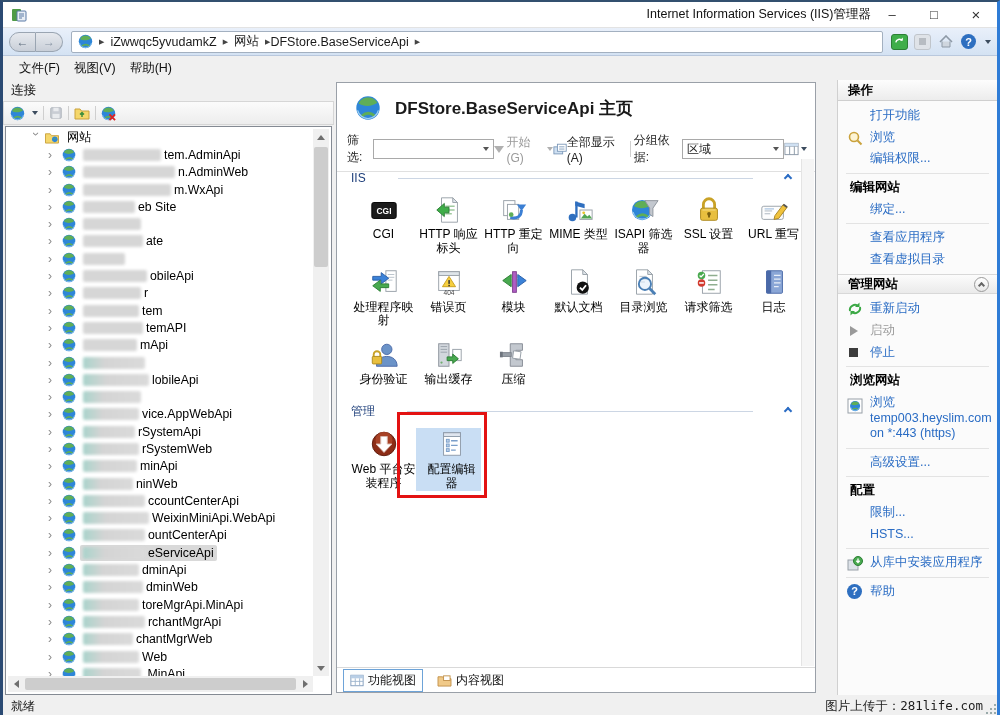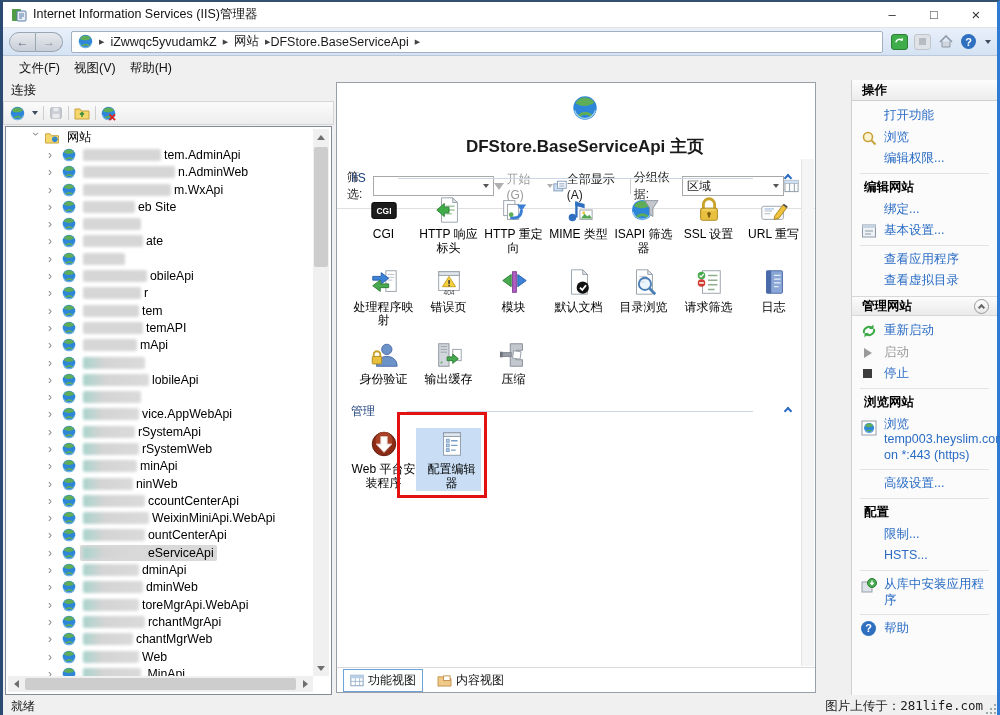--- a/index.html
+++ b/index.html
@@ -1,21 +1,21 @@
 <!DOCTYPE html>
 <html><head>
 <meta charset="utf-8">
 <style>
   html,body{margin:0;padding:0;width:1000px;height:715px;overflow:hidden;
     font-family:"Liberation Sans","DejaVu Sans",sans-serif;background:#f0f0f0;}
   *{box-sizing:border-box;}
   .window{position:absolute;inset:0;background:#f0f0f0;
     border-left:3px solid #2b4a73;border-right:3px solid #2f7cd6;border-top:2px solid #33506f;}
   
-  .titlebar{height:26px;background:#ffffff;display:flex;align-items:center;padding:0 0 0 8px;border-bottom:1px solid #e3e3e3;}
+  .titlebar{height:26px;background:#ffffff;display:flex;align-items:center;padding:0 0 0 8px;border-bottom:1px solid #e3e3e3;text-align:right;}
   .titlebar .appico{width:16px;height:16px;margin-right:6px;}
   .titlebar .ttl{font-size:12.5px;color:#111;flex:1;}
   .wbtn{width:42px;height:26px;display:flex;align-items:center;justify-content:center;font-size:13px;color:#333;cursor:default;}
   .wbtn.close{font-size:15px;}
   
   .addressbar{height:28px;background:linear-gradient(#e9f0fa,#d4e2f3);display:flex;align-items:center;padding:0 6px;border-bottom:1px solid #b9c8dd;}
   .navpill{display:flex;margin-right:8px;}
   .navbtn{width:27px;height:20px;background:linear-gradient(#e6e9ee,#c9cfd8);border:1px solid #9aa5b2;display:flex;align-items:center;justify-content:center;font-size:12px;color:#5c6b7d;}
   .navbtn.back{border-radius:10px 0 0 10px;}
   .navbtn.fwd{border-radius:0 10px 10px 0;border-left:none;color:#8a97a6;}
@@ -50,21 +50,21 @@
   .sb-btn{width:12px;height:12px;display:flex;align-items:center;justify-content:center;}
   .tri-up{width:0;height:0;border-left:4px solid transparent;border-right:4px solid transparent;border-bottom:5px solid #6f6f6f;}
   .tri-dn{width:0;height:0;border-left:4px solid transparent;border-right:4px solid transparent;border-top:5px solid #6f6f6f;}
   .tri-l{width:0;height:0;border-top:4px solid transparent;border-bottom:4px solid transparent;border-right:5px solid #6f6f6f;}
   .tri-r{width:0;height:0;border-top:4px solid transparent;border-bottom:4px solid transparent;border-left:5px solid #6f6f6f;}
   .vthumb{position:absolute;left:1px;right:1px;top:18px;height:120px;background:#cdcdcd;border-radius:2px;}
   .hthumb{flex:1;height:12px;background:#cdcdcd;border-radius:2px;margin:0 3px;}
   .vsb .sb-btn{position:absolute;left:2px;}
   
   .center-panel{position:absolute;left:333px;right:181px;top:2px;bottom:4px;background:#fff;border:1px solid #9aa0a8;}
-  .page-head{display:flex;align-items:center;gap:14px;padding:12px 0 8px 18px;flex-direction:column;}
+  .page-head{display:flex;align-items:center;gap:14px;padding:12px 0 8px 18px;}
   .page-head .pglobe{width:26px;height:26px;}
   .page-title{font-size:17px;font-weight:bold;color:#1a1a1a;}
   .filterbar{display:flex;align-items:center;padding:3px 8px 5px 10px;border-bottom:1px solid #e0e0e0;font-size:12px;color:#222;}
   .combo{height:20px;background:#fff;border:1px solid #a9a9a9;display:flex;align-items:center;justify-content:space-between;padding:0 4px;font-size:12px;color:#222;}
   .combo .caret{border-top-color:#555;}
   .ghost{color:#9a9a9a;display:flex;align-items:center;gap:3px;}
   .funnel{width:0;height:0;border-left:5px solid transparent;border-right:5px solid transparent;border-top:7px solid #b0b0b0;}
   .vbar{width:1px;height:16px;background:#cfcfcf;margin:0 3px;}
   .features{position:absolute;top:76px;left:0;right:14px;bottom:26px;padding:6px 0 0 14px;overflow:hidden;}
   .c-scrolltrack{position:absolute;top:76px;bottom:26px;right:1px;width:13px;background:#f5f5f5;border-left:1px solid #e4e4e4;}
@@ -76,21 +76,21 @@
   .feat{width:65px;text-align:center;cursor:default;}
   .fi{height:33px;display:flex;align-items:center;justify-content:center;}
   .fl{display:block;font-size:12px;line-height:1.15;color:#000;margin-top:2px;}
   .feat.sel{background:#c9def4;padding-left:6px;}
   .manage-wrap{position:relative;}
   .red-box{position:absolute;left:46px;top:-16px;width:90px;height:86px;border:3px solid #e31212;pointer-events:none;}
   .viewtabs{position:absolute;left:0;right:0;bottom:0;height:25px;background:#fff;border-top:1px solid #d9d9d9;display:flex;align-items:center;gap:8px;padding-left:6px;font-size:12px;color:#111;}
   .vtab{display:flex;align-items:center;gap:4px;padding:2px 6px;}
   .vtab.active{border:1px solid #6da3d8;background:#fdfefe;}
   
-  .right-panel{position:absolute;right:0;top:0;bottom:2px;width:146px;background:#fbfbfb;border-left:1px solid #d0d0d0;}
+  .right-panel{position:absolute;right:0;top:0;bottom:2px;width:160px;background:#fbfbfb;border-left:1px solid #d0d0d0;}
   .rp-header{height:21px;background:linear-gradient(#fdfdfd,#ececec);border-bottom:1px solid #cfcfcf;display:flex;align-items:center;padding-left:10px;font-size:12.5px;font-weight:bold;color:#000;}
   .act{position:relative;padding:3px 6px 3px 32px;font-size:12.5px;color:#2a6cc4;line-height:1.25;}
   .act.bold{color:#000;font-weight:bold;padding-left:12px;}
   .act.dis{color:#9a9a9a;}
   .aicon{position:absolute;left:9px;top:3px;width:16px;height:16px;}
   .rsep{height:1px;background:#e3e3e3;margin:3px 8px;}
   .band{height:20px;background:linear-gradient(#fcfcfc,#eaeaea);border-top:1px solid #d8d8d8;border-bottom:1px solid #d8d8d8;display:flex;align-items:center;justify-content:space-between;padding:0 8px 0 10px;font-size:12.5px;font-weight:bold;color:#000;}
   .circ{width:15px;height:15px;border-radius:50%;border:1px solid #9a9a9a;background:linear-gradient(#fff,#e8e8e8);display:flex;align-items:center;justify-content:center;}
   .circ .c-chev{width:5px;height:5px;border-left:2px solid #666;border-top:2px solid #666;transform:rotate(45deg);margin-top:2px;}
   .play-tri{width:0;height:0;border-top:5px solid transparent;border-bottom:5px solid transparent;border-left:8px solid #9a9a9a;margin:3px 0 0 3px;}
@@ -497,21 +497,21 @@
                 <span class="suffix">dminWeb</span>
               </span>
             </div>
               <div class="tree-row teal" style="--w: 56px;">
               <span class="twisty">›</span>
               <svg class="tglobe" viewBox="0 0 16 16">
                   <use href="#g-globe"></use>
                 </svg>
               <span class="row-label">
                 <span class="blur"></span>
-                <span class="suffix">toreMgrApi.WebApi</span>
+                <span class="suffix">toreMgrApi.MinApi</span>
               </span>
             </div>
               <div class="tree-row teal" style="--w: 62px;">
               <span class="twisty">›</span>
               <svg class="tglobe" viewBox="0 0 16 16">
                   <use href="#g-globe"></use>
                 </svg>
               <span class="row-label">
                 <span class="blur"></span>
                 <span class="suffix">rchantMgrApi</span>
@@ -871,27 +871,20 @@
         <div class="act">
           <svg class="aicon" viewBox="0 0 16 16">
             <circle cx="7" cy="7" r="4.5" fill="#fdf4d4" stroke="#caa23c" stroke-width="1.6"></circle>
               <path d="M10.5 10.5l4 4" stroke="#caa23c" stroke-width="2"></path>
           </svg><span>浏览</span>
         </div>
         <div class="act">编辑权限...</div>
         <div class="rsep"></div>
         <div class="act bold">编辑网站</div>
         <div class="act">绑定...</div>
-        <div class="act">
-          <svg class="aicon" viewBox="0 0 16 16">
-            <rect x="1.5" y="2" width="13" height="12" fill="#eef2f6" stroke="#8d99a8"></rect>
-              <rect x="1.5" y="2" width="13" height="3" fill="#c6d3e2"></rect>
-              <path d="M4 8h8M4 11h6" stroke="#8d99a8"></path>
-          </svg><span>基本设置...</span>
-        </div>
         <div class="rsep"></div>
         <div class="act">查看应用程序</div>
         <div class="act">查看虚拟目录</div>
         <div class="band" style="margin-top:4px">
           <span>管理网站</span>
           <div class="circ">
               <div class="c-chev"></div>
             </div>
         </div>
         <div style="padding-top:4px"></div>

